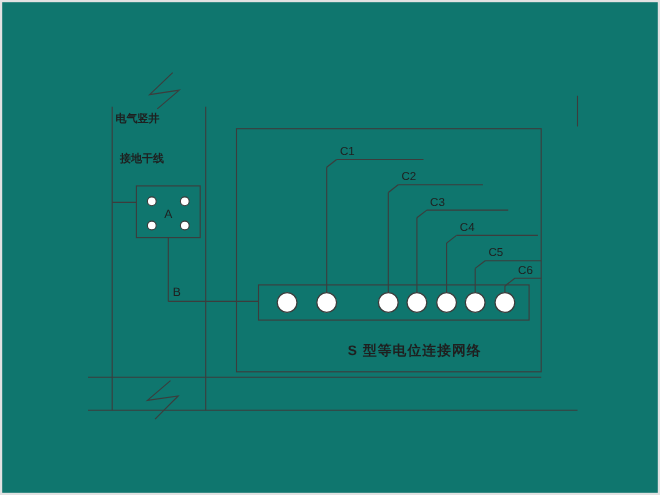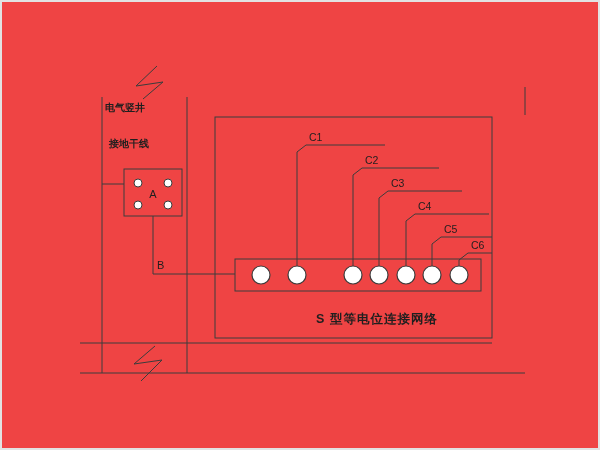--- a/index.html
+++ b/index.html
@@ -1,21 +1,21 @@
 <!DOCTYPE html>
 <html><head>
 <meta charset="utf-8">
 <style>
   html, body { margin: 0; padding: 0; background: #fff; }
   .frame {
     position: relative;
     width: 600px;
     height: 450px;
     box-sizing: border-box;
-    background: #ef4444;
+    background: #0f766e;
     border: 2px solid #e2e2e2;
     overflow: hidden;
     font-family: "Liberation Sans", "DejaVu Sans", sans-serif;
   }
   svg { display: block; }
   .stroke { stroke: #3c3c3c; stroke-width: 1; fill: none; }
   .hole  { stroke: #3c3c3c; stroke-width: 1; fill: #ffffff; }
   .term  { stroke: #3c3c3c; stroke-width: 1.2; fill: #ffffff; }
   text { fill: #1f1f1f; font-family: "Liberation Sans", "DejaVu Sans", sans-serif; }
   .lbl { font-size: 10px; font-weight: 600; }

